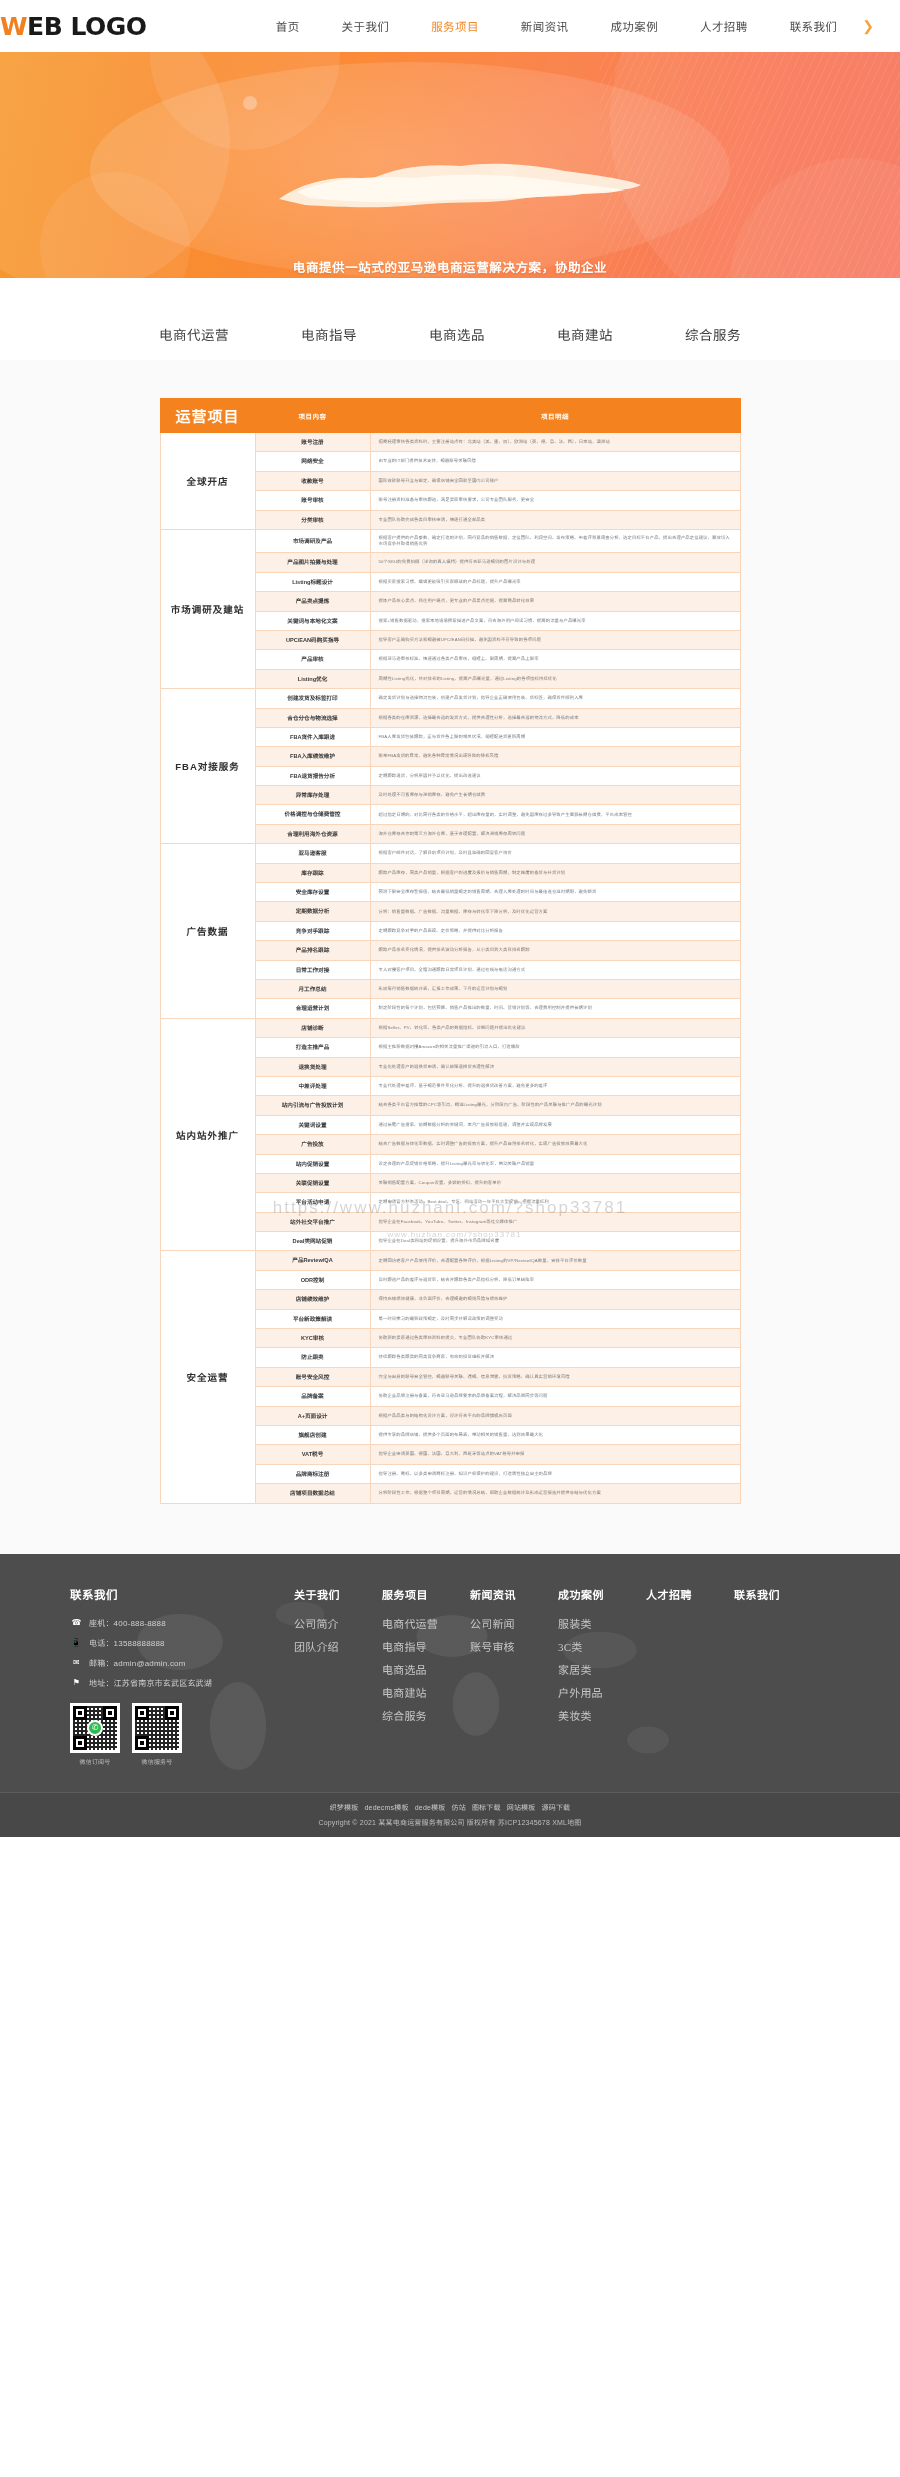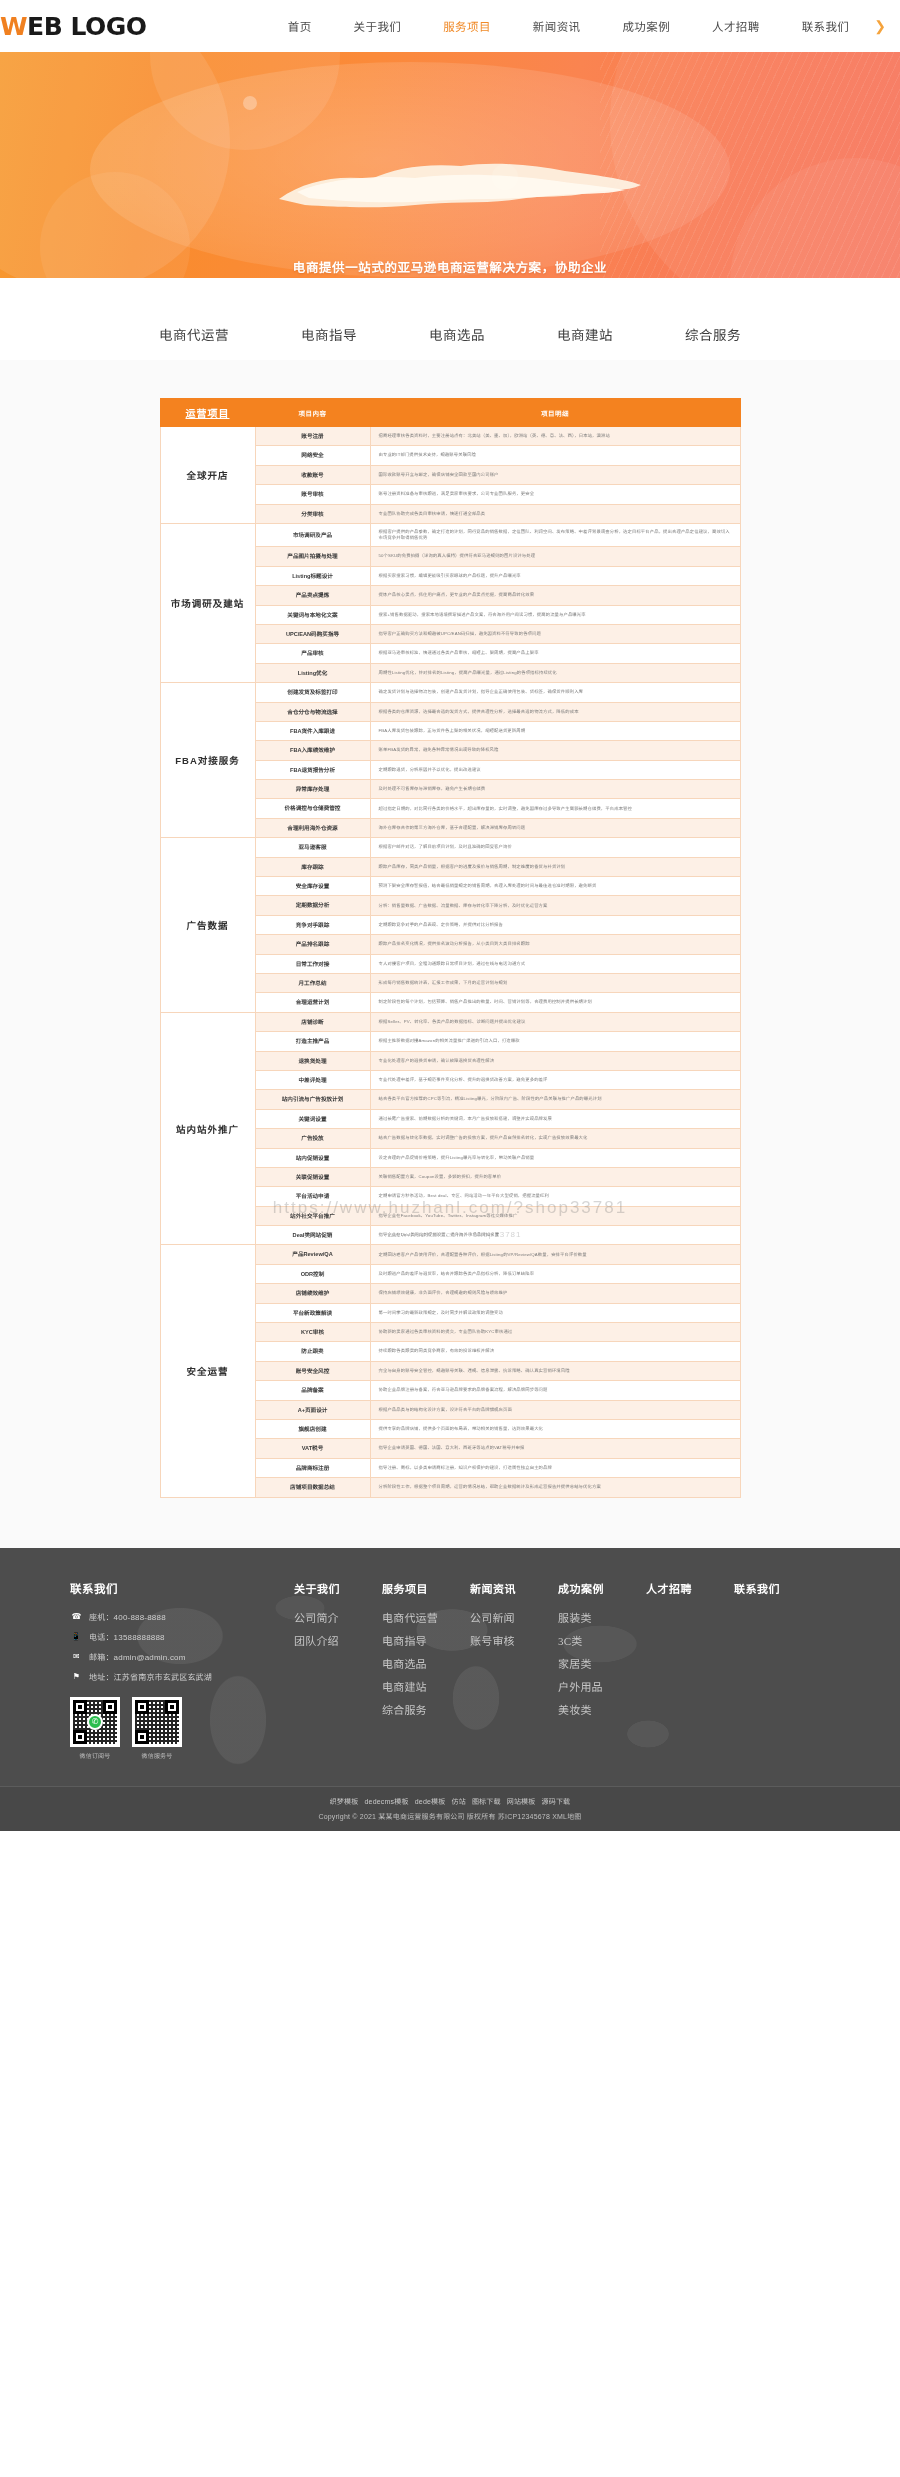--- a/index.html
+++ b/index.html
@@ -19,21 +19,21 @@
     padding-left:0;
     font-family:"DejaVu Sans",sans-serif;
     font-weight:bold;
     font-size:25px;
     letter-spacing:-0.5px;
     color:#1a1a1a;
     line-height:1;
     white-space:nowrap;
   }
   .logo .w{color:#f08020;}
-  .nav{margin-left:auto;display:flex;align-items:flex-end;padding-right:12px;}
+  .nav{margin-left:auto;display:flex;align-items:flex-end;padding-right:24px;}
   .nav a{
     color:#4a4a4a;
     text-decoration:none;
     font-size:11.5px;
     padding:0 21px;
     white-space:nowrap;
     letter-spacing:0.4px;
   }
   .nav a.active{color:#f08a28;}
   .nav .arrow{color:#f5a33c;font-size:14px;padding-left:4px;padding-right:2px;font-weight:bold;}
@@ -88,21 +88,21 @@
     border:1px solid #f6c8a0;background:#fff;
   }
   table.svc col.c-group{width:95px;}
   table.svc col.c-item{width:115px;}
   table.svc col.c-detail{width:370px;}
   table.svc thead th{
     background:#f4821f;color:#fff;font-weight:bold;text-align:center;
     border:1px solid #f4821f;
     padding:6px 2px;
   }
-  table.svc thead th.h-group{font-size:10px;letter-spacing:1px;text-decoration:underline;}
+  table.svc thead th.h-group{font-size:15px;letter-spacing:1px;}
   table.svc thead th.h-item{font-size:6.5px;letter-spacing:.5px;}
   table.svc thead th.h-detail{font-size:6.5px;letter-spacing:.5px;}
   table.svc td{
     border:1px solid #f7d6bb;
     vertical-align:middle;
   }
   td.group{
     text-align:center;font-size:9.5px;color:#2f2f2f;font-weight:bold;letter-spacing:1px;background:#fff;margin-left:36px;
   }
   td.item{

